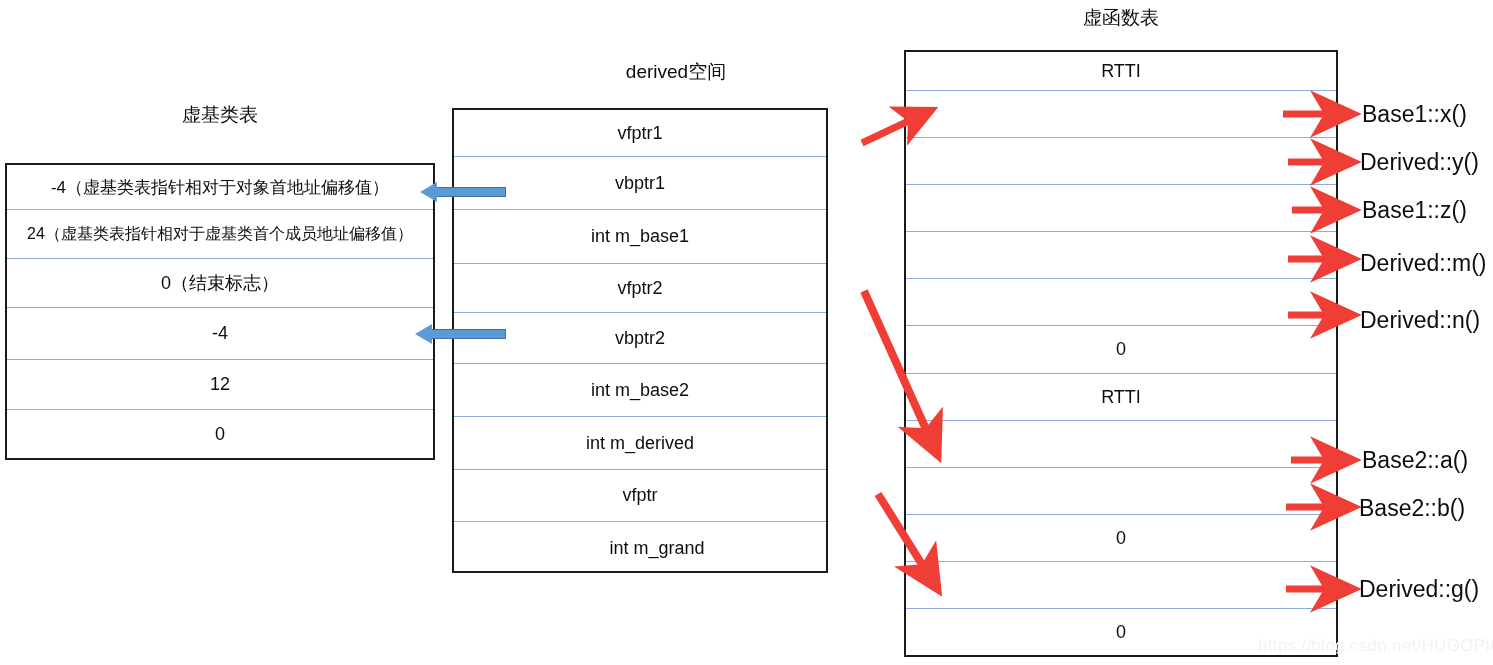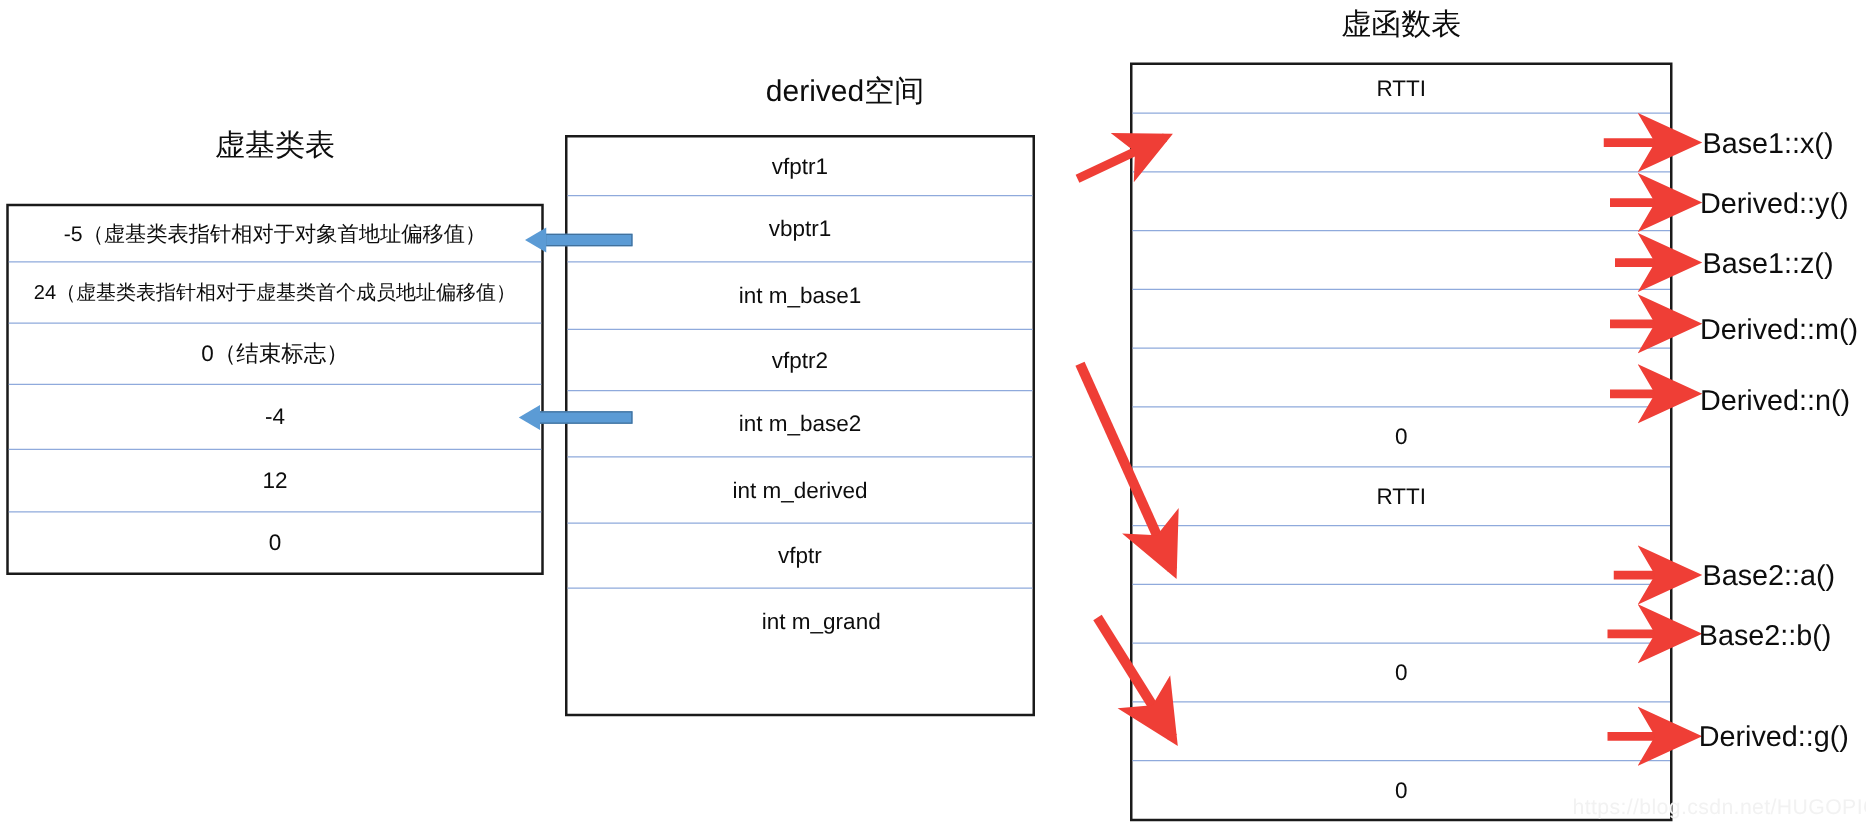--- a/index.html
+++ b/index.html
@@ -13,21 +13,21 @@
   }
   #canvas {
     position: relative;
     width: 1493px;
     height: 665px;
     overflow: hidden;
     background: #ffffff;
   }
   .title {
     position: absolute;
-    font-size: 24px;
+    font-size: 19px;
     color: #0d0d0d;
     white-space: nowrap;
     text-align: center;
     line-height: 1;
   }
   .tbl {
     position: absolute;
     border: 2px solid #1a1a1a;
     box-sizing: border-box;
     background: #ffffff;
@@ -102,33 +102,34 @@
 
 <div id="canvas">
 
   <div class="title" style="left:0px; top:105px; width:440px;">虚基类表</div>
 
   <div class="title" style="left:452px; top:62px; width:448px;">derived空间</div>
 
   <div class="title" style="left:904px; top:8px; width:434px;">虚函数表</div>
 
   <div class="tbl" style="left:5px; top:163px; width:430px; height:297px;">
-    <div class="row small" style="height:45px;">-5（虚基类表指针相对于对象首地址偏移值）</div>
+    <div class="row small" style="height:45px;">-4（虚基类表指针相对于对象首地址偏移值）</div>
     <div class="row small" style="height:49px; font-size:16px;">24（虚基类表指针相对于虚基类首个成员地址偏移值）</div>
     <div class="row" style="height:49px;">0（结束标志）</div>
     <div class="row" style="height:52px;">-4</div>
     <div class="row" style="height:50px;text-align:center;">12</div>
     <div class="row" style="height:49px;">0</div>
   </div>
 
   <div class="tbl" style="left:452px; top:108px; width:376px; height:465px;">
     <div class="row" style="height:47px;">vfptr1</div>
     <div class="row" style="height:53px;">vbptr1</div>
     <div class="row" style="height:54px;">int m_base1</div>
     <div class="row" style="height:49px;">vfptr2</div>
+    <div class="row" style="height:51px;">vbptr2</div>
     <div class="row" style="height:53px;">int m_base2</div>
     <div class="row" style="height:53px;">int m_derived</div>
     <div class="row" style="height:52px;">vfptr</div>
     <div class="row" style="height:53px;padding-left:34px;">int m_grand</div>
   </div>
 
   <div class="tbl" style="left:904px; top:50px; width:434px; height:607px;">
     <div class="row" style="height:39px;">RTTI</div>
     <div class="row" style="height:47px;"></div>
     <div class="row" style="height:47px;"></div>

